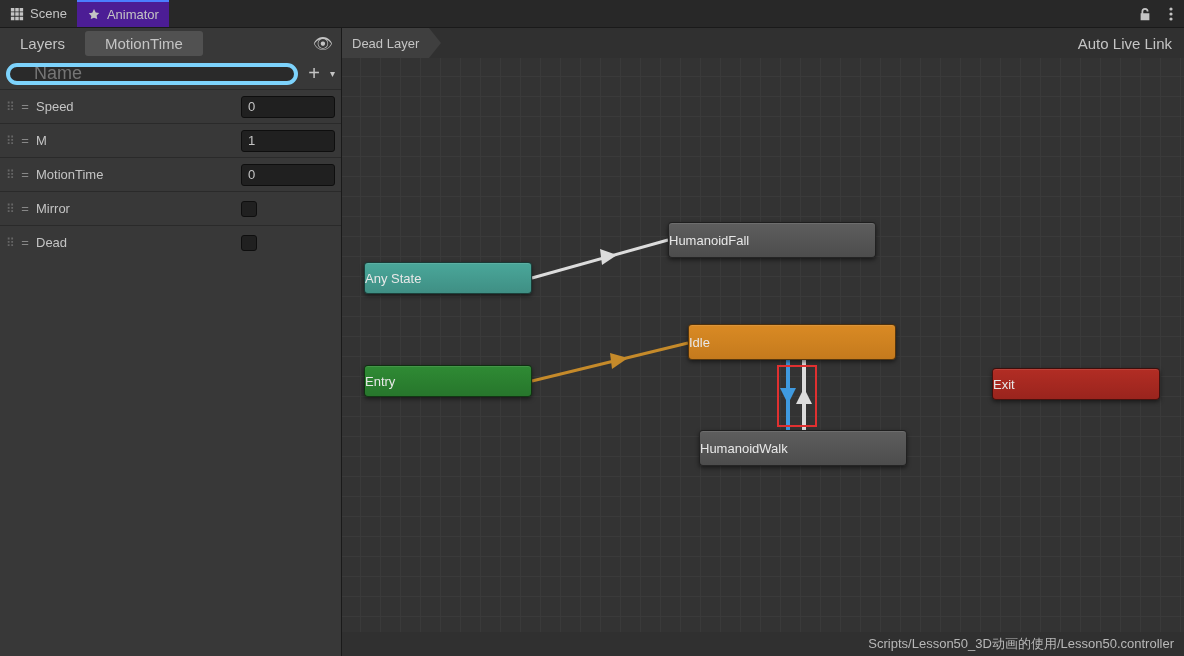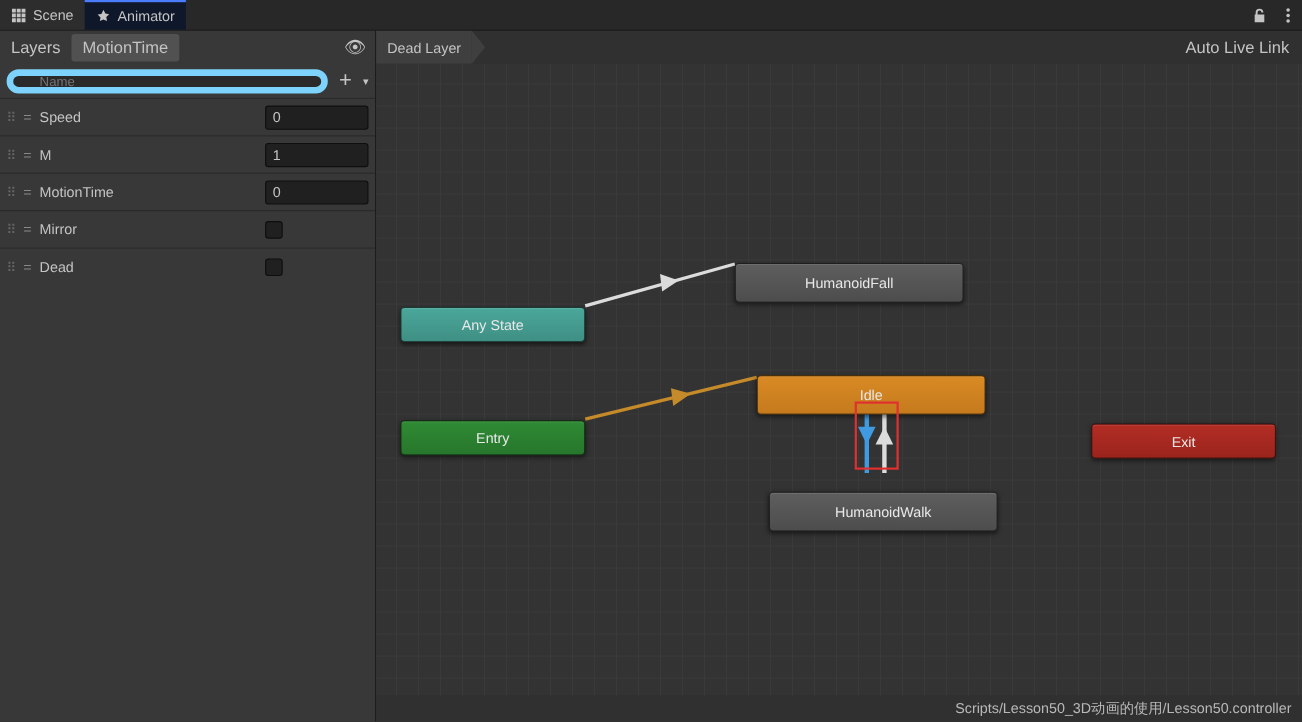--- a/index.html
+++ b/index.html
@@ -3,43 +3,43 @@
 <meta charset="utf-8">
 <style>
 * { margin: 0; padding: 0; box-sizing: border-box; font-family: Arial, sans-serif; font-size: 13px; -webkit-user-select: none; user-select: none; }
 html, body { width: 1184px; height: 656px; background: #363636; color: #c4c4c4; overflow: hidden; }
 
 
 .top-tabs { height: 28px; background: #282828; display: flex; border-bottom: 1px solid #1a1a1a; }
 .top-tabs .spacer { flex: 1; }
 .tab { display: flex; align-items: center; gap: 6px; padding: 0 10px; height: 100%; cursor: default; }
 .tab.active-scene { background: #2d2d2d; }
-.tab.active-anim { background: #0f172a; border-top: 2px solid #4b7eff; padding-top: 0; }
+.tab.active-anim { background: #4c1d95; border-top: 2px solid #4b7eff; padding-top: 0; }
 .tab svg { width: 14px; height: 14px; fill: #c4c4c4; }
 .top-icon-btn { width: 26px; display:flex; align-items:center; justify-content:center; }
 
 
 .sub-row { height: 30px; display: flex; }
 .sub-left { width: 342px; background: #383838; display: flex; align-items: center; gap: 0; border-right: 1px solid #1a1a1a;}
-.subbtn { padding: 4px 10px; border-radius: 3px; font-size: 15px; }
+.subbtn { padding: 4px 20px; border-radius: 3px; font-size: 15px; }
 .subbtn.sel { background: #515151; }
 .eye { margin-left: auto; margin-right: 8px; font-size: 16px; }
 .sub-right { flex: 1; background: #303030; display: flex; align-items: center; }
 .breadcrumb { background: #3f3f3f; height: 100%; display: flex; align-items: center; padding: 0 10px 0 10px; font-size: 15px; position: relative; }
 .breadcrumb::after {
   content:""; position:absolute; right:-12px; top:0; width:0; height:0;
   border-left:12px solid #3f3f3f; border-top:15px solid transparent; border-bottom:15px solid transparent;
 }
 .autolive { margin-left:auto; padding: 0 12px; font-size:15px;}
 
 
 .main { display: flex; height: 598px; }
 .side { width: 342px; background: #383838; border-right: 1px solid #1a1a1a; }
 .filter-row { display:flex; align-items:center; padding:4px 6px; gap:6px; }
-.filter-input { flex:1; background:#2a2a2a; border:6px solid #7dd3fc; border-radius:12px; height:22px; padding:0 8px 0 24px; color:#bef264; font-size:12px; outline:none; position:relative; }
+.filter-input { flex:1; background:#2a2a2a; border:4px solid #7dd3fc; border-radius:12px; height:22px; padding:0 8px 0 24px; color:#bef264; font-size:18px; outline:none; position:relative; }
 .filter-row .search-icn { position:absolute; left:16px; color:#a9a9a9; font-size:12px; }
 .plus { font-size:20px; padding:0 4px;}
 .caret-dn { font-size:10px;}
 
 .param-row { display:flex; align-items:center; height:34px; padding:0 6px; border-top:1px solid #2a2a2a;}
 .drag-dots { color:#666; font-size:12px; width:12px; letter-spacing:-2px; }
 .eq { color:#888; margin:0 6px 0 2px; width:10px; text-align:center;}
 .param-row input[type=text].num { width:94px; background:#202020; color:#c4c4c4; border:1px solid #0e0e0e; border-radius:3px; height:22px; padding:0 6px; margin-left:auto; }
 .param-row .chk { width:16px; height:16px; background:#202020; border:1px solid #0e0e0e; border-radius:3px; margin-left:auto; margin-right:78px;}
 
@@ -53,25 +53,24 @@
     linear-gradient(90deg, #3a3a3a 1px, transparent 1px),
     linear-gradient(#2e2e2e 1px, transparent 1px),
     linear-gradient(90deg, #2e2e2e 1px, transparent 1px);
   background-size: 20px 20px, 20px 20px, 160px 160px, 160px 160px;
   background-position: -2px -2px;
 }
 .graph svg.edges { position:absolute; inset:0; width:100%; height:100%; pointer-events:none;}
 
 .node {
   position:absolute; width:168px; height:32px; border-radius:4px;
-  display:flex; align-items:center; justify-content:center;
+  display:flex; align-items:center; justify-content:flex-start;
   color:#e8e8e8; font-size:13px;
   box-shadow: 0 2px 4px rgba(0,0,0,0.5), inset 0 1px 0 rgba(255,255,255,0.1);
   border:1px solid rgba(0,0,0,0.6);
-  margin-top:17px;
 }
 .node.wide { width:208px; height:36px; }
 .node.teal   { background: linear-gradient(#4aa79a,#3f8f84); }
 .node.green  { background: linear-gradient(#2f8b34,#27762c); }
 .node.orange { background: linear-gradient(#d98a24,#c57a1d); }
 .node.red    { background: linear-gradient(#b22d24,#9a241d); }
 .node.gray   { background: linear-gradient(#5e5e5e,#4d4d4d); }
 
 .red-box {
   position:absolute; border:2px solid #e03030; pointer-events:none;

